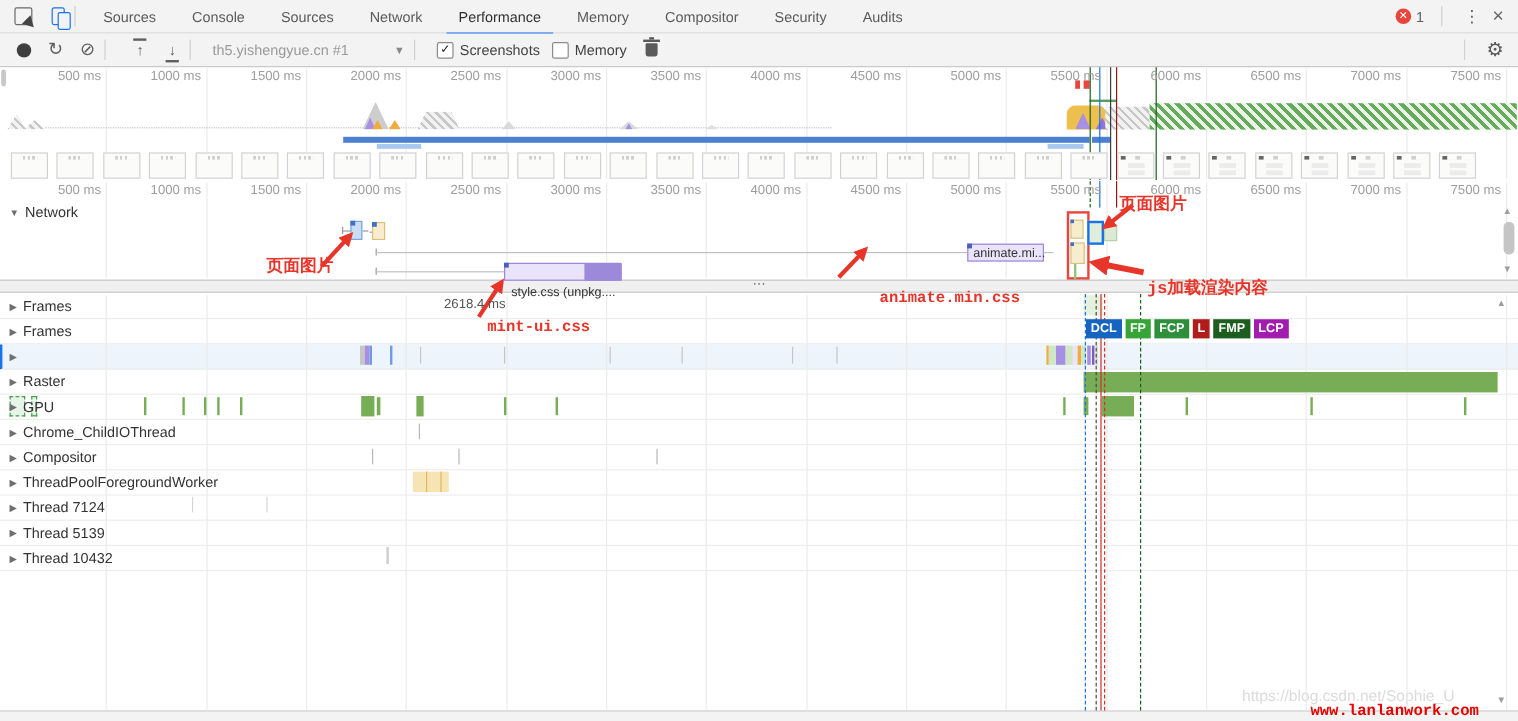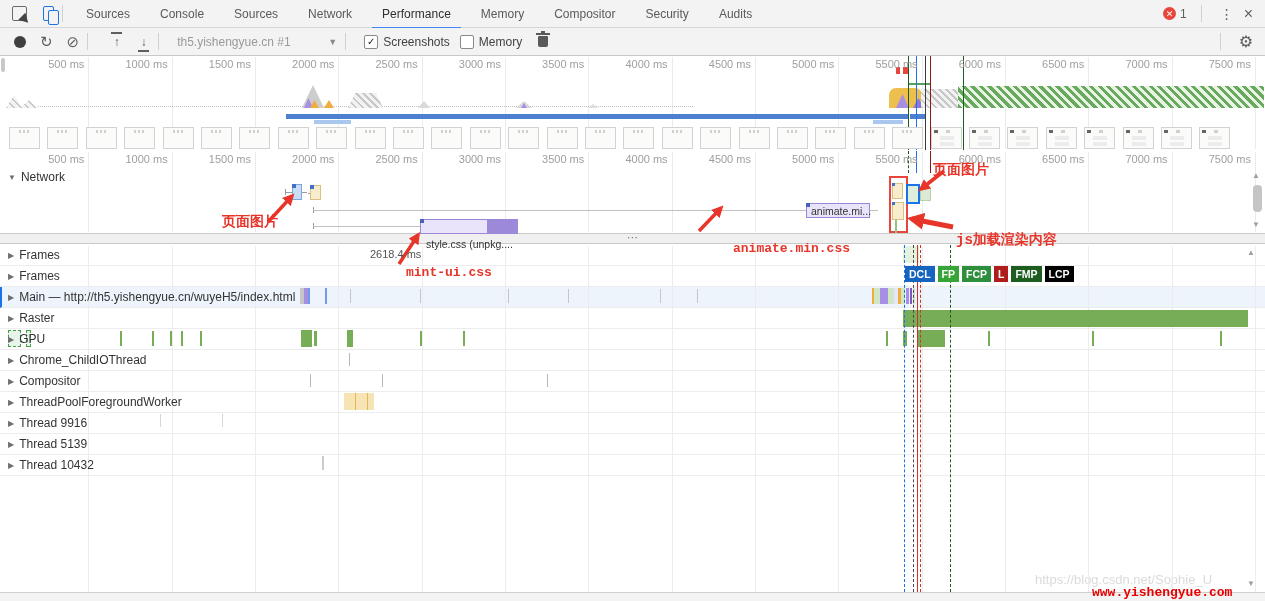--- a/index.html
+++ b/index.html
@@ -164,21 +164,20 @@
     <div class="trow">
         <span class="tri">▶</span>
         <span class="lbl">Frames</span>
       </div>
     <div class="trow">
         <span class="tri">▶</span>
         <span class="lbl">Frames</span>
       </div>
     <div class="trow selected">
         <span class="tri">▶</span>
-        <span class="lbl">Main — http://th5.yishengyue.cn/wuyeH5/index.html</span>
       </div>
     <div class="trow">
         <span class="tri">▶</span>
         <span class="lbl">Raster</span>
       </div>
     <div class="trow">
         <span class="tri">▶</span>
         <span class="lbl">GPU</span>
       </div>
     <div class="trow">
@@ -188,21 +187,21 @@
     <div class="trow">
         <span class="tri">▶</span>
         <span class="lbl">Compositor</span>
       </div>
     <div class="trow">
         <span class="tri">▶</span>
         <span class="lbl">ThreadPoolForegroundWorker</span>
       </div>
     <div class="trow">
         <span class="tri">▶</span>
-        <span class="lbl">Thread 9916</span>
+        <span class="lbl">Thread 7124</span>
       </div>
     <div class="trow">
         <span class="tri">▶</span>
         <span class="lbl">Thread 5139</span>
       </div>
     <div class="trow">
         <span class="tri">▶</span>
         <span class="lbl">Thread 10432</span>
       </div>
   </div>
@@ -432,21 +431,21 @@
       <div class="fsbox loaded" style="left: 1161px; top: 127px;"></div>
       <div class="fsbox loaded" style="left: 1199.4px; top: 127px;"></div>
     </div>
 
   <div id="badges">
       <span class="badge" style="background: rgb(21, 101, 192);">DCL</span>
       <span class="badge" style="background: rgb(54, 164, 54);">FP</span>
       <span class="badge" style="background: rgb(45, 142, 60);">FCP</span>
       <span class="badge" style="background: rgb(176, 27, 27);">L</span>
       <span class="badge" style="background: rgb(29, 94, 32);">FMP</span>
-      <span class="badge" style="background: #000000;">LCP</span>
+      <span class="badge" style="background: #a21caf;">LCP</span>
     </div>
 
   <svg id="arrows" width="1265" height="601" viewBox="0 0 1265 601">
     <defs>
       <marker id="ah" viewBox="0 0 10 10" refX="7" refY="5" markerWidth="3.4" markerHeight="3.4" orient="auto">
         <path d="M0,0 L10,5 L0,10 z" fill="#e8352a"></path>
       </marker>
     </defs>
     <line x1="268" y1="222" x2="292" y2="196" stroke="#e8352a" stroke-width="3.5" marker-end="url(#ah)"></line>
     <line x1="399" y1="264" x2="418" y2="235" stroke="#e8352a" stroke-width="3.5" marker-end="url(#ah)"></line>
@@ -456,21 +455,21 @@
   </svg>
 
   <div class="ann" style="left:222px;top:213px;font-size:14px">页面图片</div>
   <div class="ann" style="left:406px;top:265px">mint-ui.css</div>
   <div class="ann" style="left:733px;top:241px">animate.min.css</div>
   <div class="ann" style="left:933px;top:161px;font-size:14px">页面图片</div>
   <div class="ann" style="left:956px;top:231px;font-size:14px">js加载渲染内容</div>
   <div class="msLabel" style="left:370px;top:248px">2618.4 ms</div>
 
   <div class="wm-gray" style="left:1035px;top:572px">https://blog.csdn.net/Sophie_U</div>
-  <div class="wm-red" style="left:1092px;top:585px">www.yishengyue.com</div>
+  <div class="wm-red" style="left:1092px;top:585px">www.lanlanwork.com</div>
 
   <span class="sbarrow" style="left:1252px;top:171px">▲</span>
   <div class="sbthumb" style="left:1253px;top:185px;width:9px;height:27px"></div>
   <span class="sbarrow" style="left:1252px;top:220px">▼</span>
   <span class="sbarrow" style="left:1247px;top:248px">▲</span>
   <span class="sbarrow" style="left:1247px;top:579px">▼</span>
 
 </div>
 
 </body></html>

